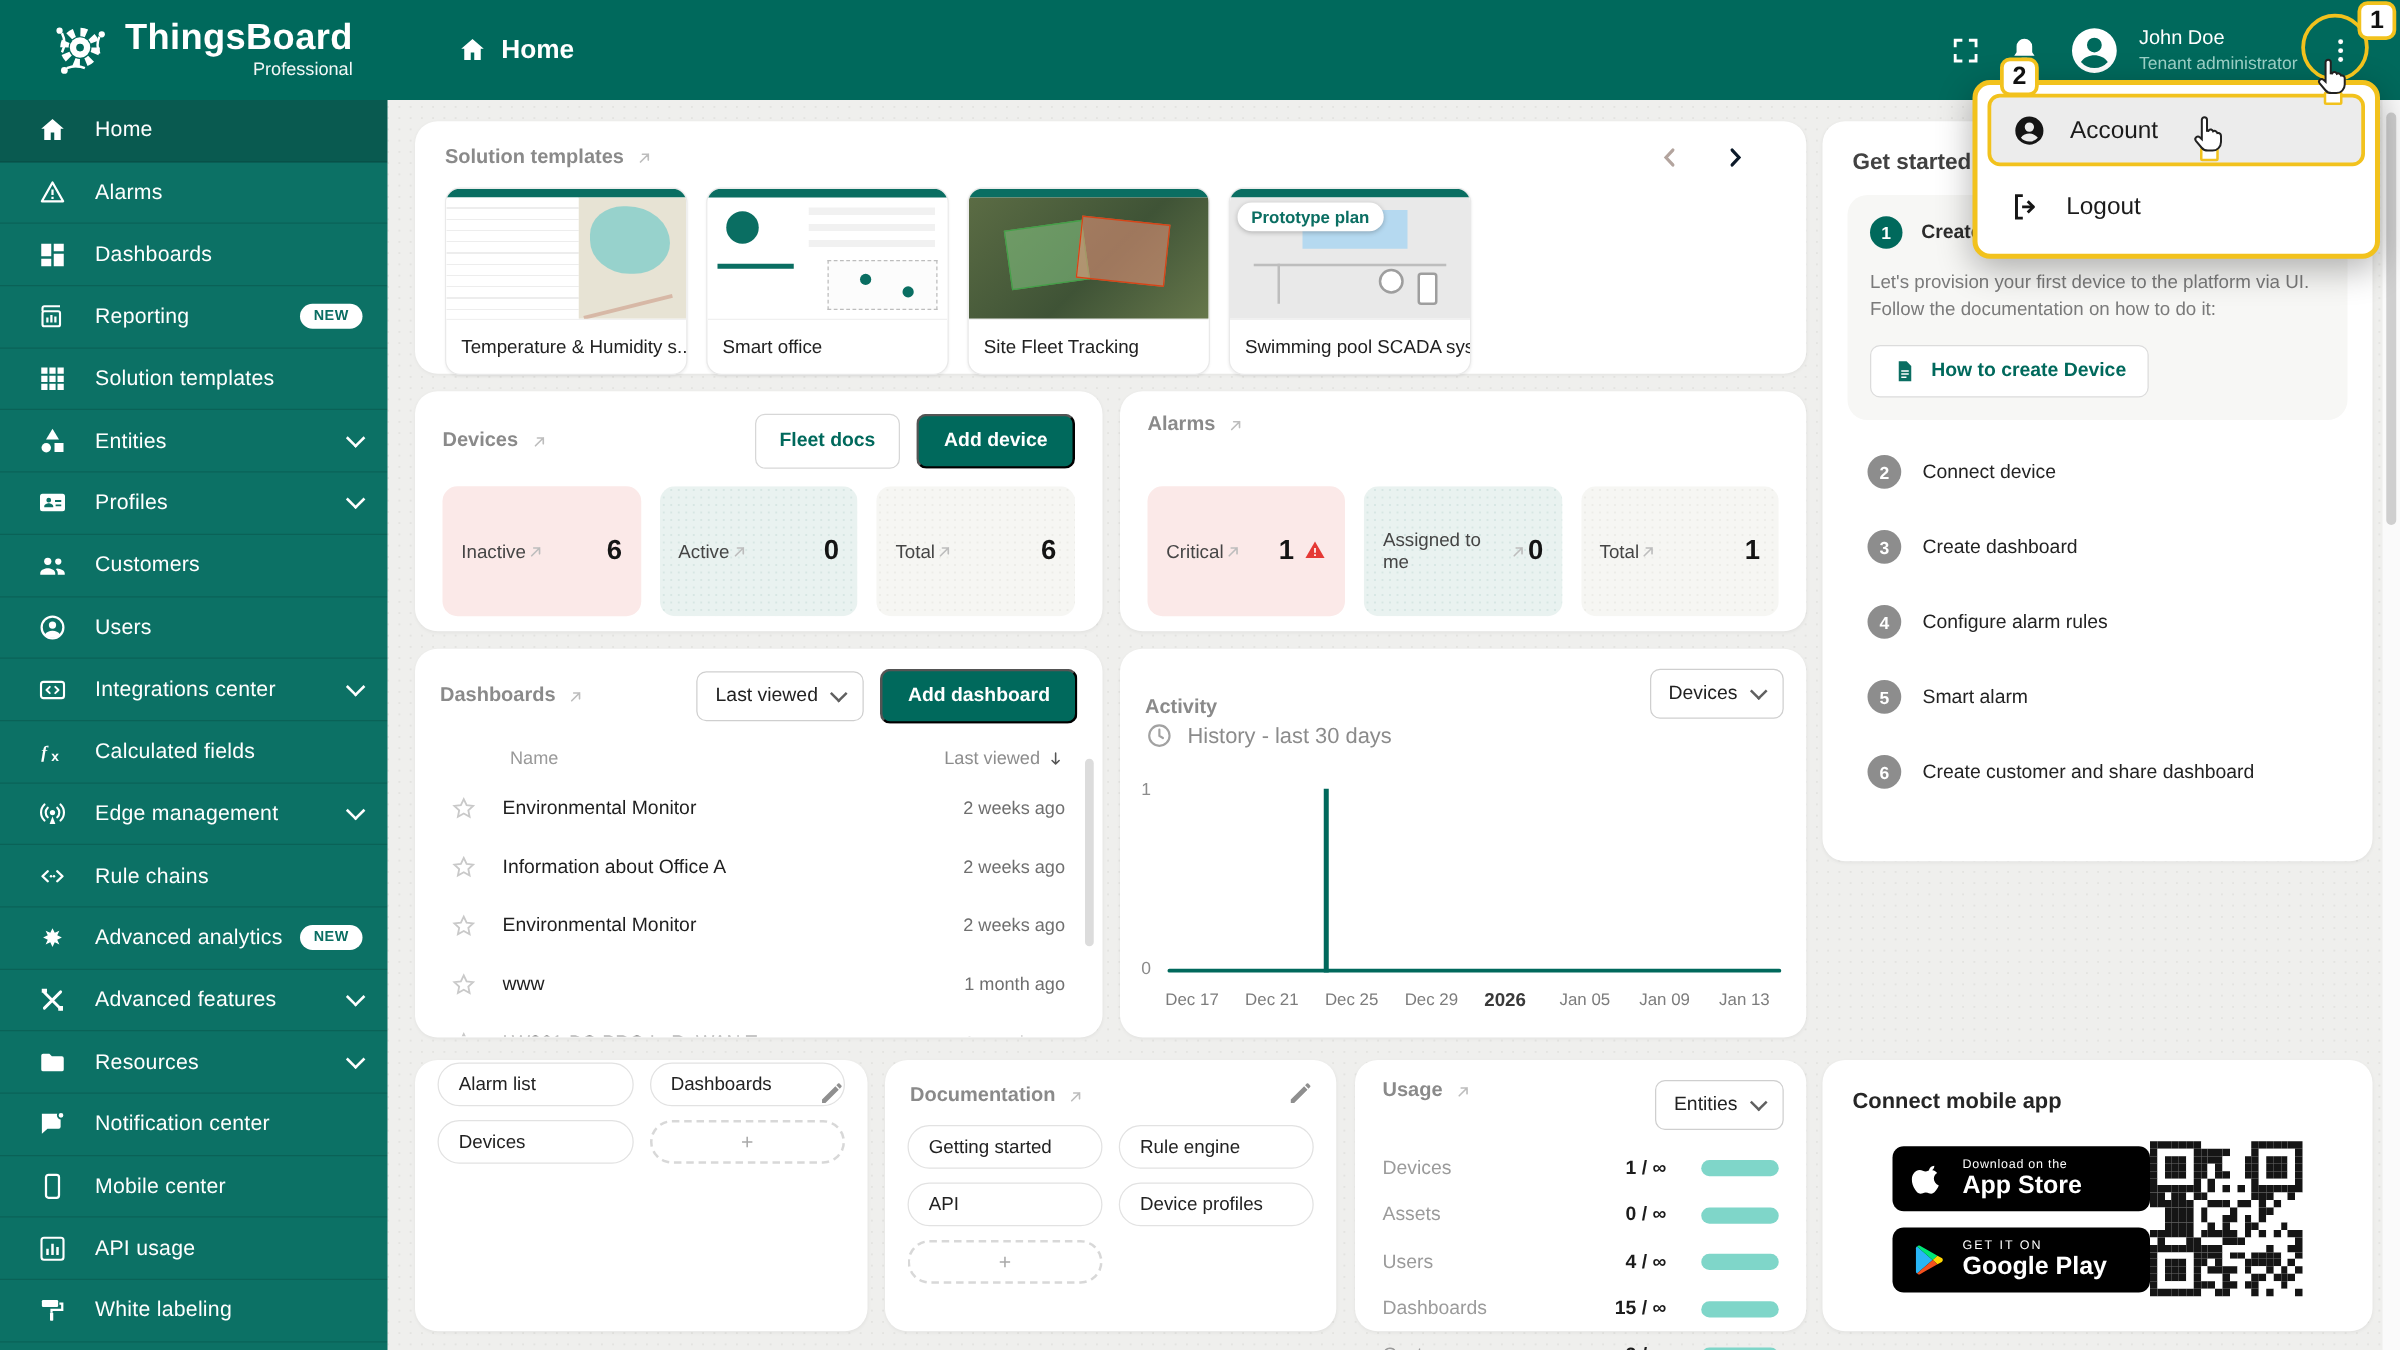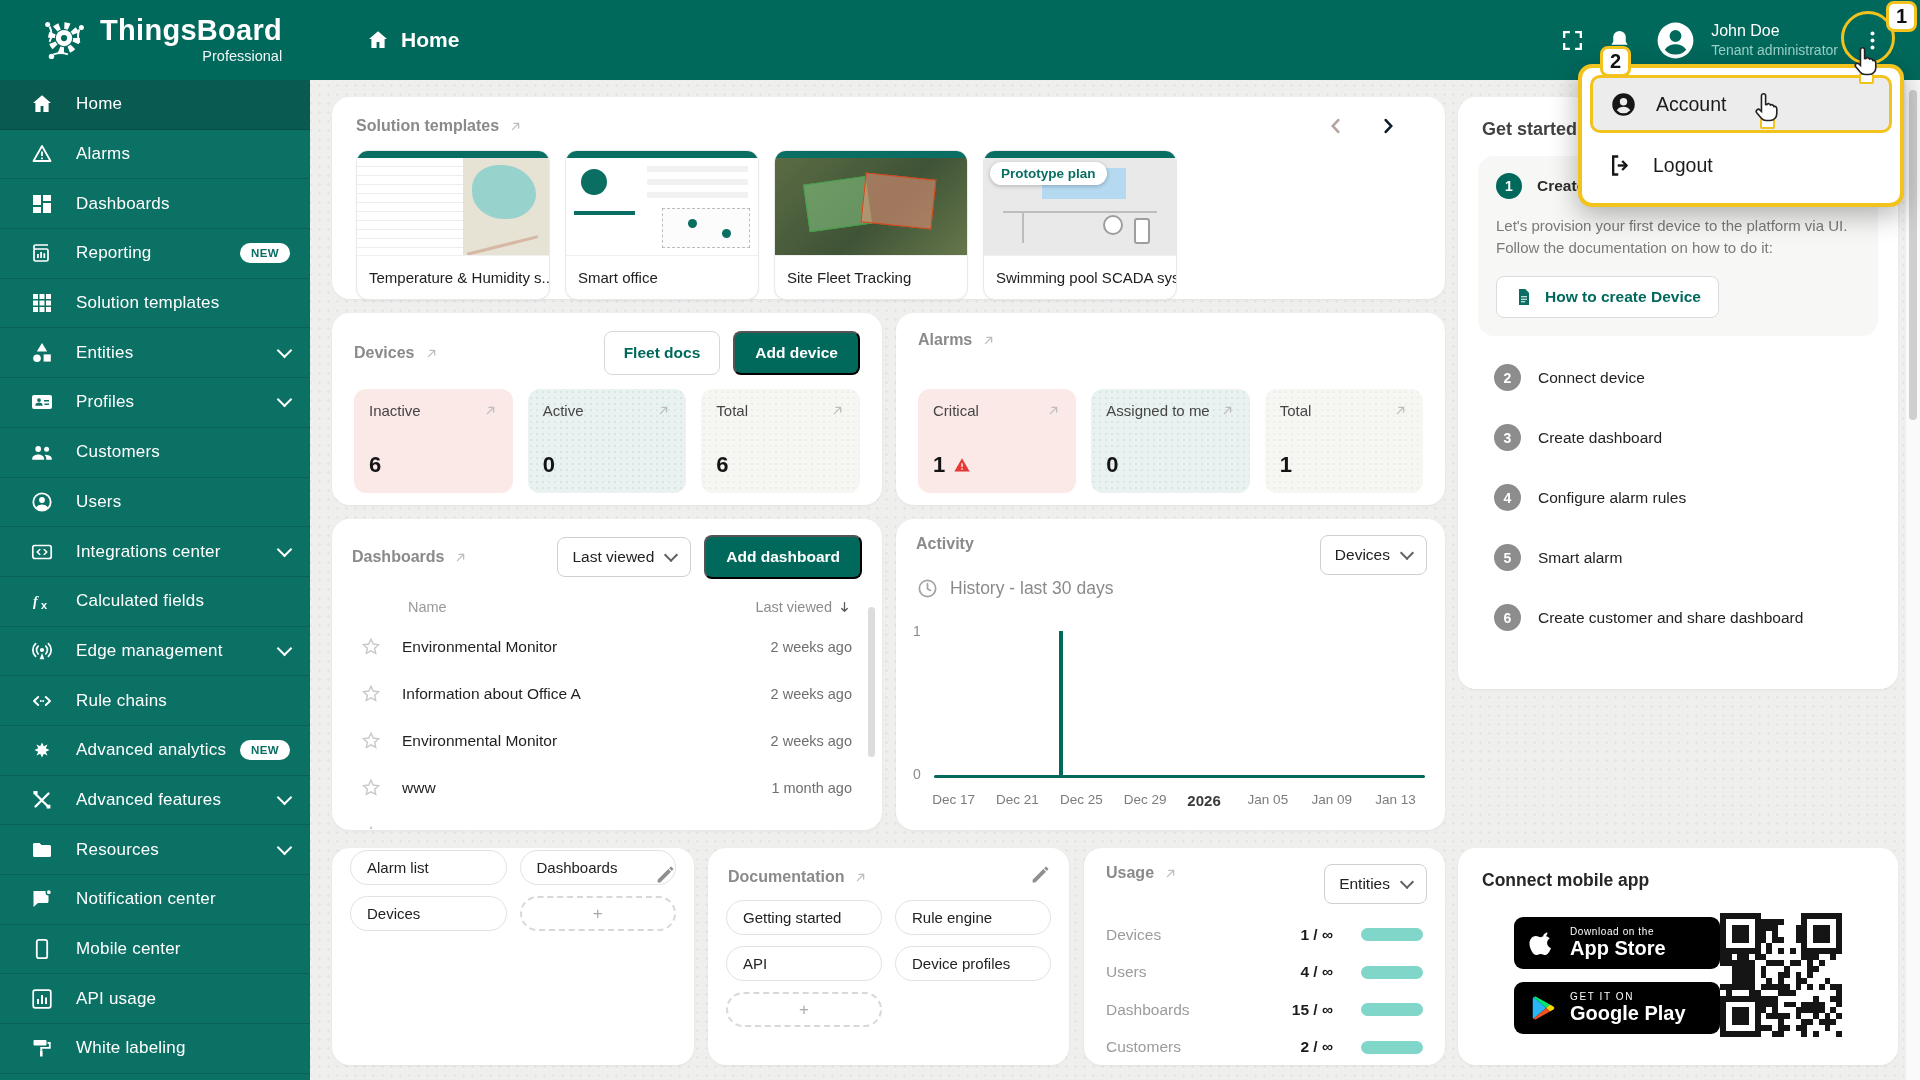--- a/index.html
+++ b/index.html
@@ -65,21 +65,21 @@
   .tb{left:0;top:0;right:0;height:7px;background:#0a6e62}
   .chip{position:absolute;left:6px;top:11px;background:#fff;border-radius:14px;padding:4px 11px;font-size:13.5px;font-weight:700;color:#0a6e62;box-shadow:0 1px 4px rgba(0,0,0,.25);z-index:3}
   .ctitle{padding:13px 12px;font-size:15px;color:#212121;white-space:nowrap;overflow:hidden}
 
   
   .prow{display:flex;align-items:center;padding:18px 22px 0}
   .hbtns{margin-left:auto;display:flex;gap:13px}
   .btn-outline{background:#fff;border:1px solid #d7d7d7;color:#00695c;font-weight:700;font-size:15.5px;border-radius:8px;padding:10px 19px;cursor:pointer}
   .btn-filled{background:#00695c;color:#fff;font-weight:700;font-size:15.5px;border-radius:8px;padding:11px 20px;cursor:pointer}
   .statrow{position:absolute;left:22px;right:22px;top:76px;display:flex;gap:15px}
-  .stat{flex:1;height:104px;border-radius:12px;padding:13px 15px;display:flex;flex-direction:column;justify-content:space-between;box-sizing:border-box;cursor:pointer}
+  .stat{flex:1;height:104px;border-radius:12px;padding:13px 15px;display:flex;flex-direction:row;justify-content:space-between;box-sizing:border-box;cursor:pointer}
   .stat .top{display:flex;justify-content:space-between;align-items:center;color:#454545;font-size:15px}
   .stat .num{font-size:22px;font-weight:700;color:#141414;display:flex;align-items:center;gap:8px;padding-bottom:2px}
   .num svg{width:18px;height:18px}
   .tone-red{background:#fbe9e8}
   .tone-teal{background:#e9f2f0;background-image:radial-gradient(#d6e6e3 1px,transparent 1px);background-size:6px 6px}
   .tone-gray{background:#f6f6f3;background-image:radial-gradient(#ecece8 1px,transparent 1px);background-size:6px 6px}
 
   
   .select{display:flex;align-items:center;gap:12px;border:1px solid #cfcfcf;border-radius:8px;padding:10px 14px;font-size:15.5px;color:#222;background:#fff;cursor:pointer}
   .chev{width:8px;height:8px;border-right:2px solid #606060;border-bottom:2px solid #606060;transform:rotate(45deg);margin-top:-4px}
@@ -91,21 +91,21 @@
   .tblh .cv{margin-left:auto;display:flex;align-items:center;gap:5px;color:#8d8d8d}
   .tblh svg{width:15px;height:15px;color:#555}
   .trows{overflow:hidden;height:206px;padding:0 30px 0 20px}
   .trow{display:flex;align-items:center;height:47px;font-size:15.5px;color:#1f1f1f;cursor:pointer}
   .star{color:#c9c9c9;margin:0 20px 0 8px}.star svg{width:22px;height:22px}
   .trow .nm{flex:1;white-space:nowrap;overflow:hidden}
   .trow .dt{color:#6f6f6f;font-size:14.5px}
   .dash-scroll{position:absolute;right:7px;top:88px;width:7px;height:150px;background:#dcdcdc;border-radius:4px;cursor:pointer}
 
   
-  .act-head{display:flex;align-items:flex-start;padding:16px 18px 0 20px}
+  .act-head{display:flex;align-items:flex-end;padding:16px 18px 0 20px}
   .act-head .select{margin-left:auto}
   .act-sub{display:flex;align-items:center;gap:11px;color:#8b8b8b;font-size:17.5px;margin:2px 0 0 20px}
   .act-sub svg{width:23px;height:23px;color:#a2a2a2}
   .chart{position:absolute;left:38px;right:20px;top:112px;bottom:52px}
   .chart .base{position:absolute;left:0;right:0;bottom:0;height:3.5px;background:#00695c;border-radius:2px}
   .chart .spike{position:absolute;top:0;bottom:0;width:3.5px;background:#00695c}
   .ylab{position:absolute;color:#8b8b8b;font-size:14px;left:17px}
   .xticks{position:absolute;left:38px;right:20px;bottom:18px;height:20px}
   .xticks span{position:absolute;transform:translateX(-50%);color:#7c7c7c;font-size:13.5px;white-space:nowrap}
   .xticks span.bold{color:#3a3a3a;font-weight:700;font-size:15px}
@@ -787,20 +787,25 @@
             <span class="chev"></span>
         </div>
       </div>
       <div class="usage-list" id="usage-rows">
           <div class="urow">
             <span class="ulabel">Devices</span>
             <span class="uval">1 / ∞</span>
             <span class="ubar"></span>
           </div>
           <div class="urow">
+            <span class="ulabel">Assets</span>
+            <span class="uval">0 / ∞</span>
+            <span class="ubar"></span>
+          </div>
+          <div class="urow">
             <span class="ulabel">Users</span>
             <span class="uval">4 / ∞</span>
             <span class="ubar"></span>
           </div>
           <div class="urow">
             <span class="ulabel">Dashboards</span>
             <span class="uval">15 / ∞</span>
             <span class="ubar"></span>
           </div>
           <div class="urow">

